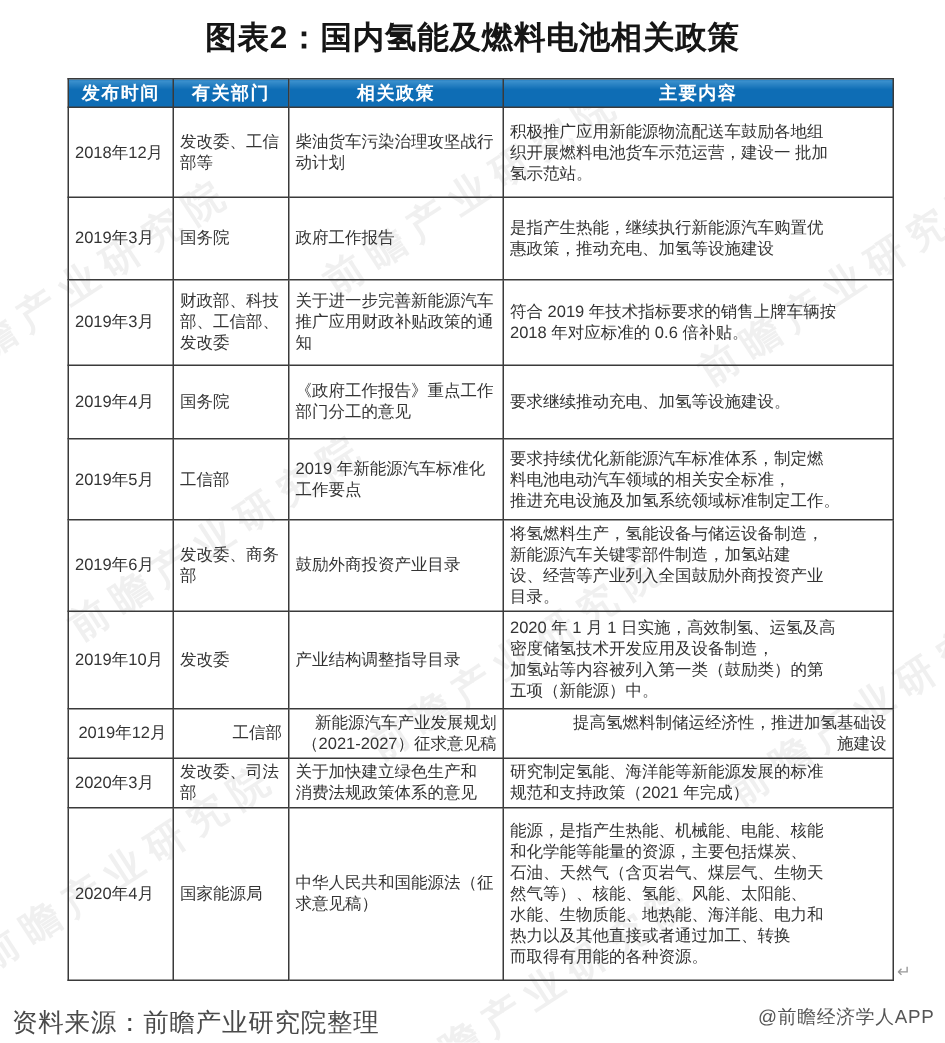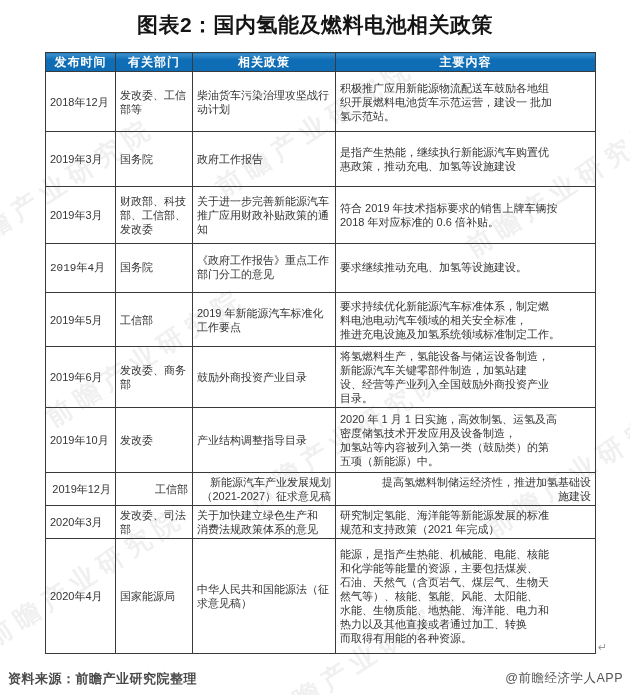--- a/index.html
+++ b/index.html
@@ -65,42 +65,42 @@
     color: #343434;
     vertical-align: middle;
     padding: 2px 4px;
     line-height: 14px;
   }
   td.cell-date { white-space: nowrap; padding-left: 3px; padding-right: 0; font-size: 10.5px; }
   td.cell-content { white-space: pre-line; line-height: 13.5px; }
   tbody tr:nth-child(1)  { height: 60px; }
   tbody tr:nth-child(2)  { height: 55px; }
   tbody tr:nth-child(3)  { height: 57px; }
-  tbody tr:nth-child(4)  { height: 49px; font-family: Liberation Mono, monospace; }
+  tbody tr:nth-child(4)  { height: 49px; }
   tbody tr:nth-child(5)  { height: 54px; }
   tbody tr:nth-child(6)  { height: 61px; }
   tbody tr:nth-child(7)  { height: 65px; }
   tbody tr:nth-child(8)  { height: 32px; text-align: right; }
   tbody tr:nth-child(9)  { height: 20px; margin-left: 44px; }
   tbody tr:nth-child(10) { height: 115px; }
   .return-mark {
     position: absolute;
     left: 598px; top: 641px;
     font-size: 11px;
     color: #9a9a9a;
   }
   .page-footer {
     position: absolute;
     left: 0; right: 0; top: 670px;
     display: flex;
     justify-content: space-between;
     padding: 0 7px 0 8px;
   }
   .footer-source {
-    font-size: 13px; font-weight: bold;
+    font-size: 17px; font-weight: normal;
     color: #4a4a4a;
     letter-spacing: 0.5px;
   }
   .footer-credit {
     font-size: 12.5px;
     color: #555555;
     letter-spacing: 0.5px;
     text-align: center;
   }
 </style>

